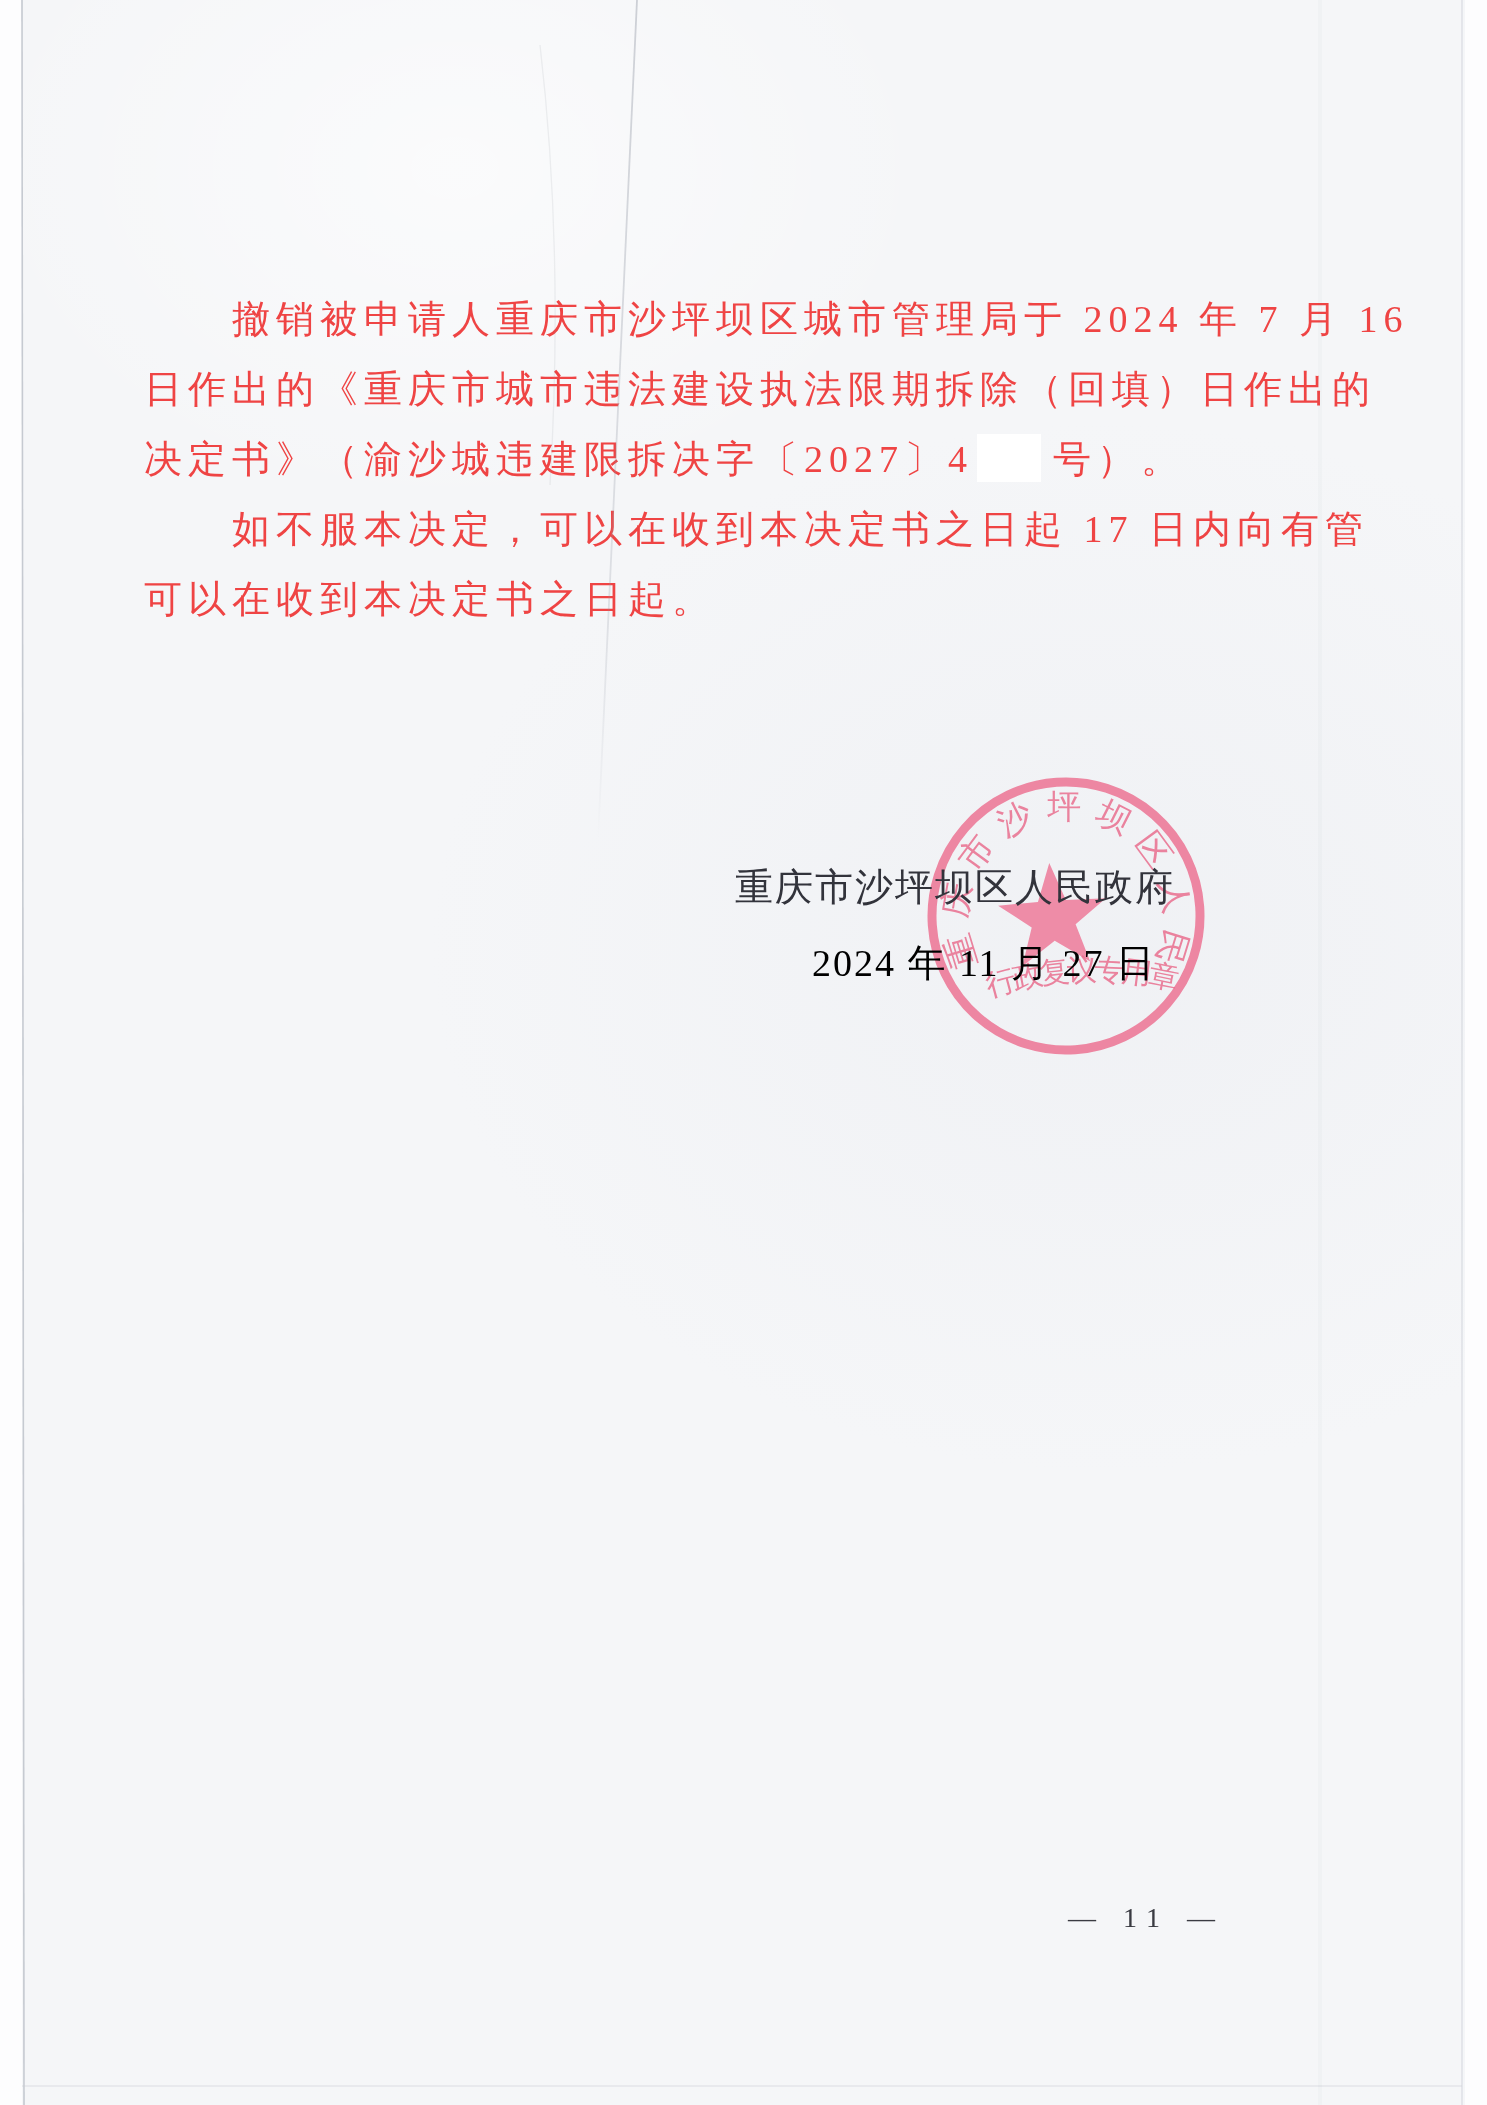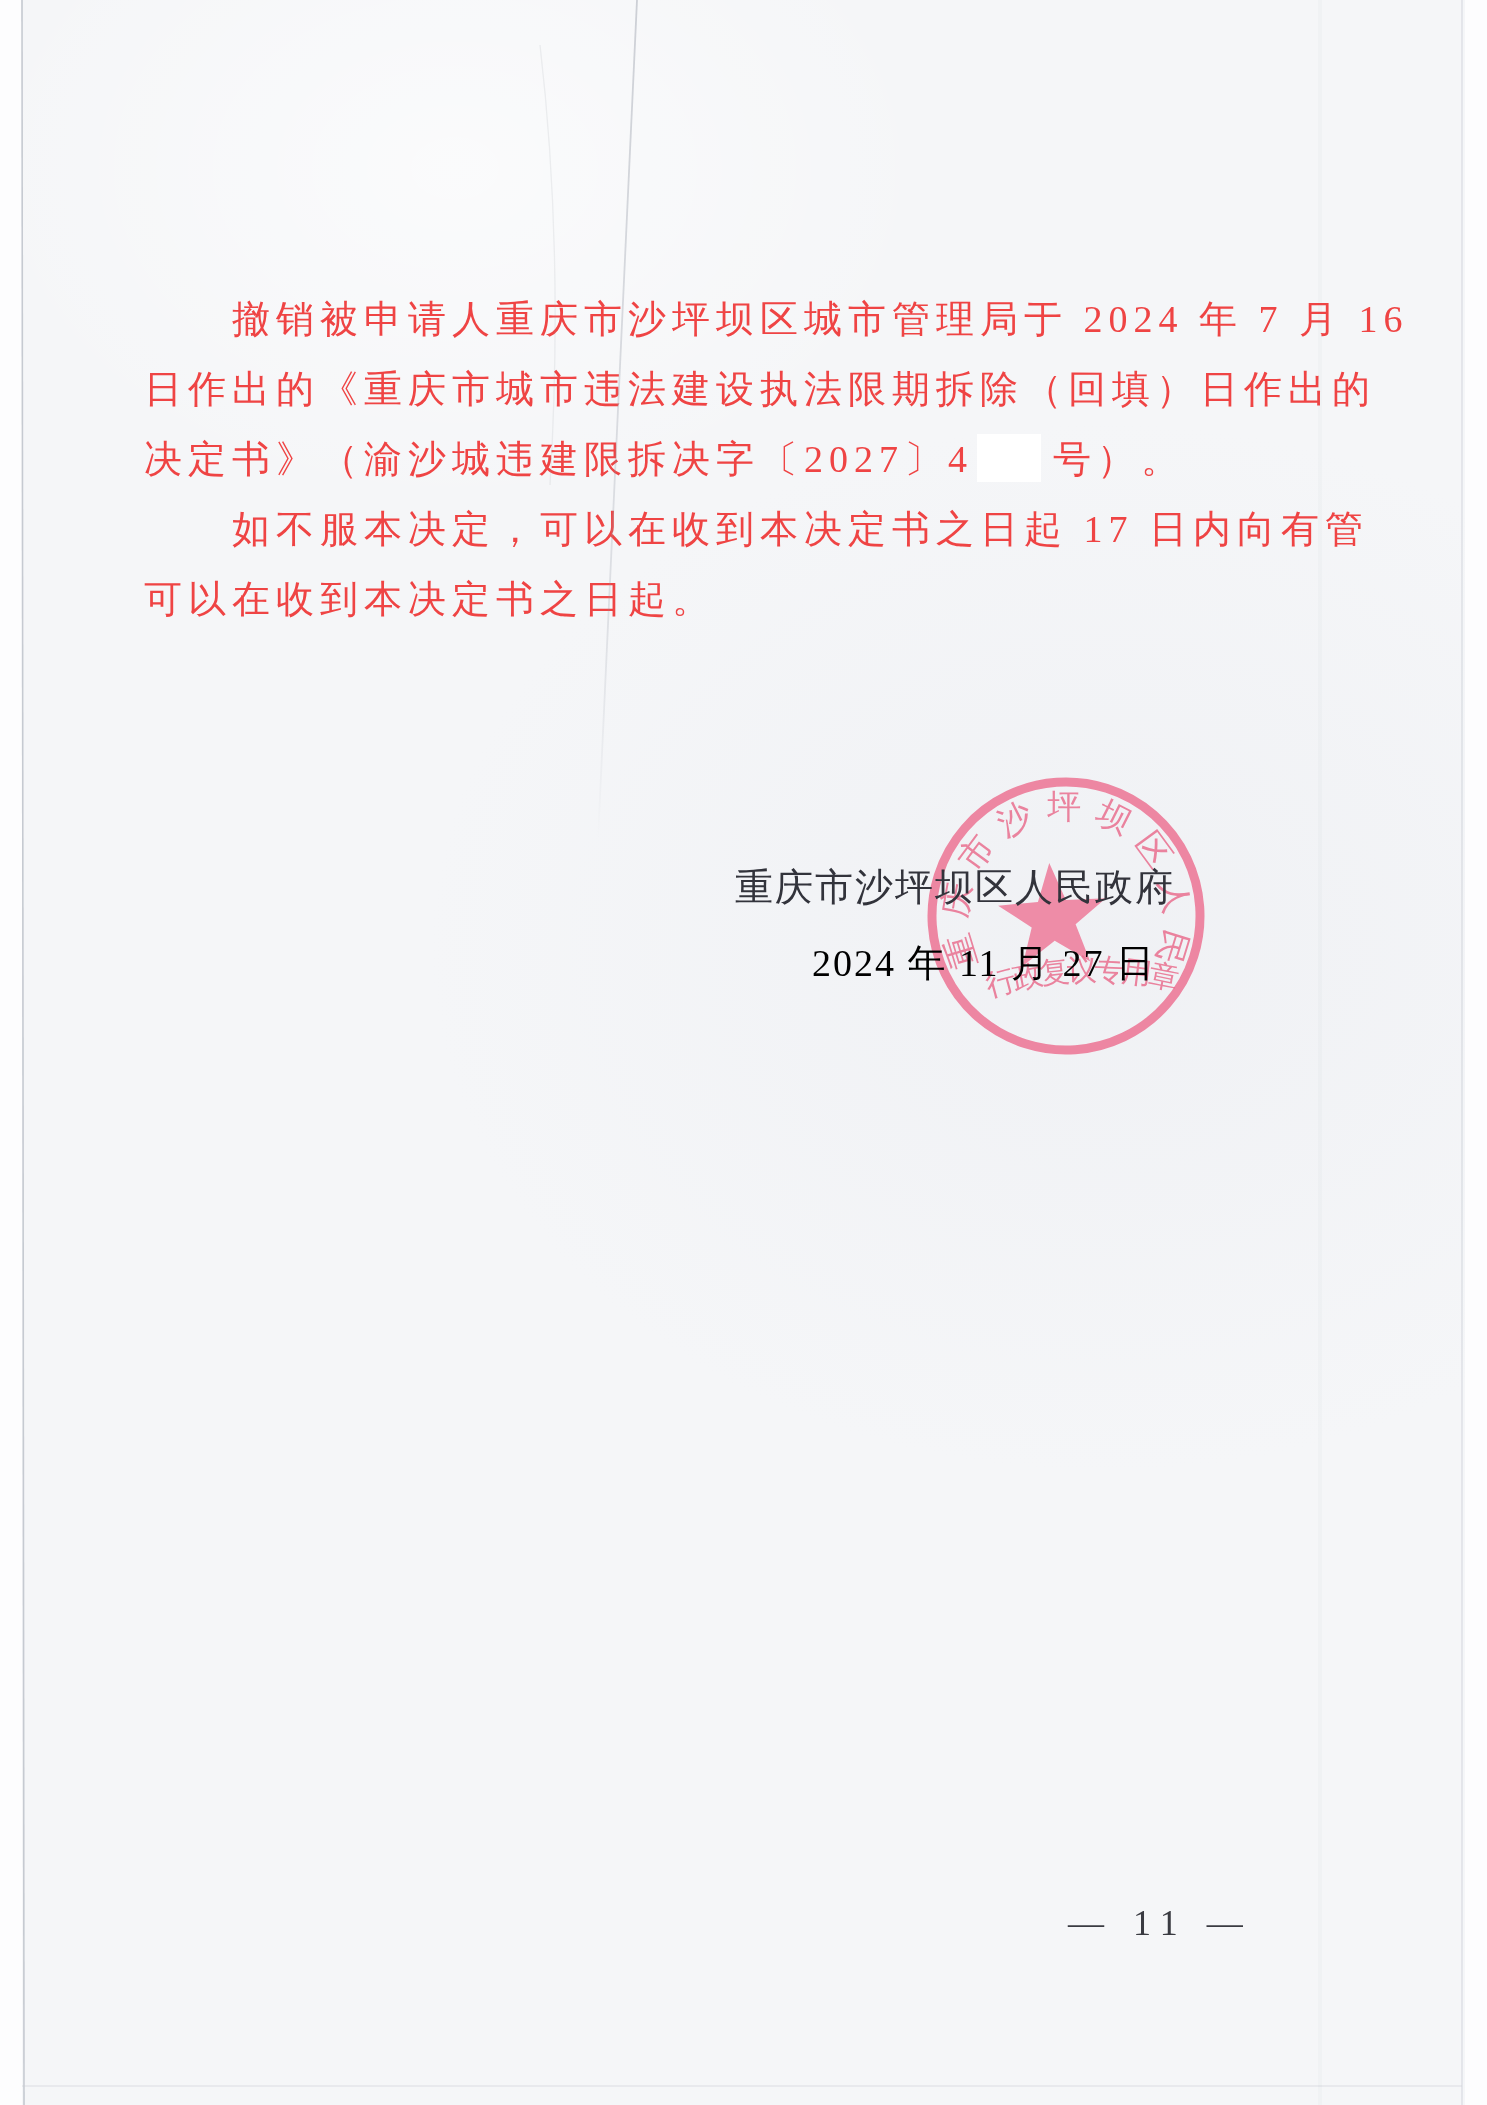--- a/index.html
+++ b/index.html
@@ -73,21 +73,21 @@
     width: 292px; height: 292px;
     z-index: 2;
     transform: rotate(-4deg);
     opacity: 0.88;
   }
   
   .page-number {
     position: absolute;
     left: 1068px; top: 1902px;
     color: #3a3b42;
-    font-size: 36px;
+    font-size: 28px;
     letter-spacing: 10px;
     white-space: nowrap;
   }
   
   #creases {
     position: absolute;
     left: 0; top: 0;
     width: 1487px; height: 2105px;
     pointer-events: none;
     z-index: 5;

